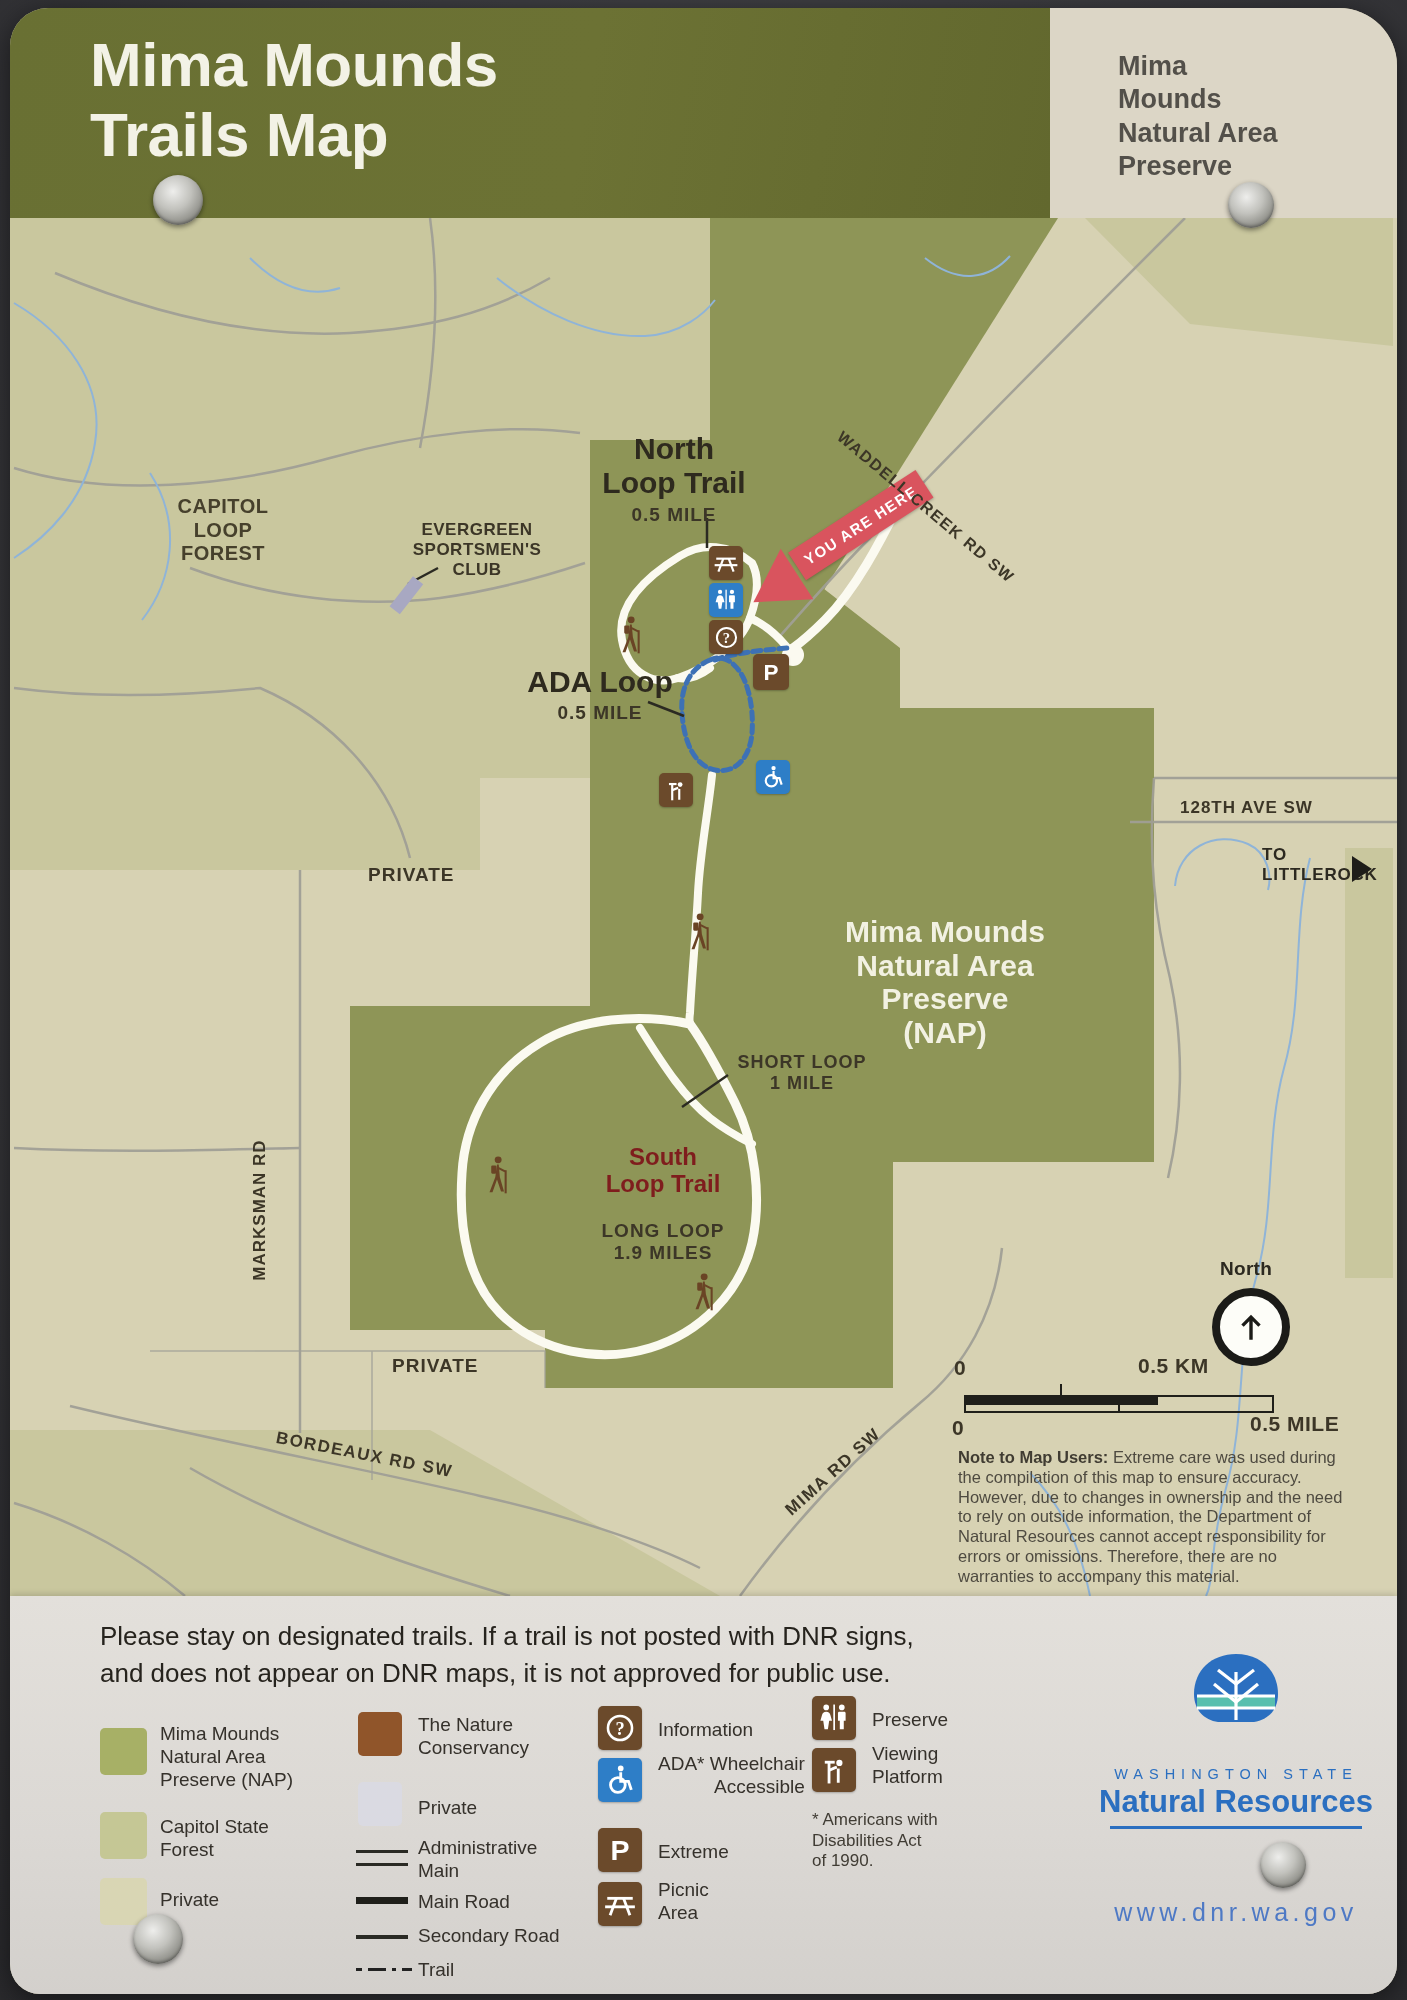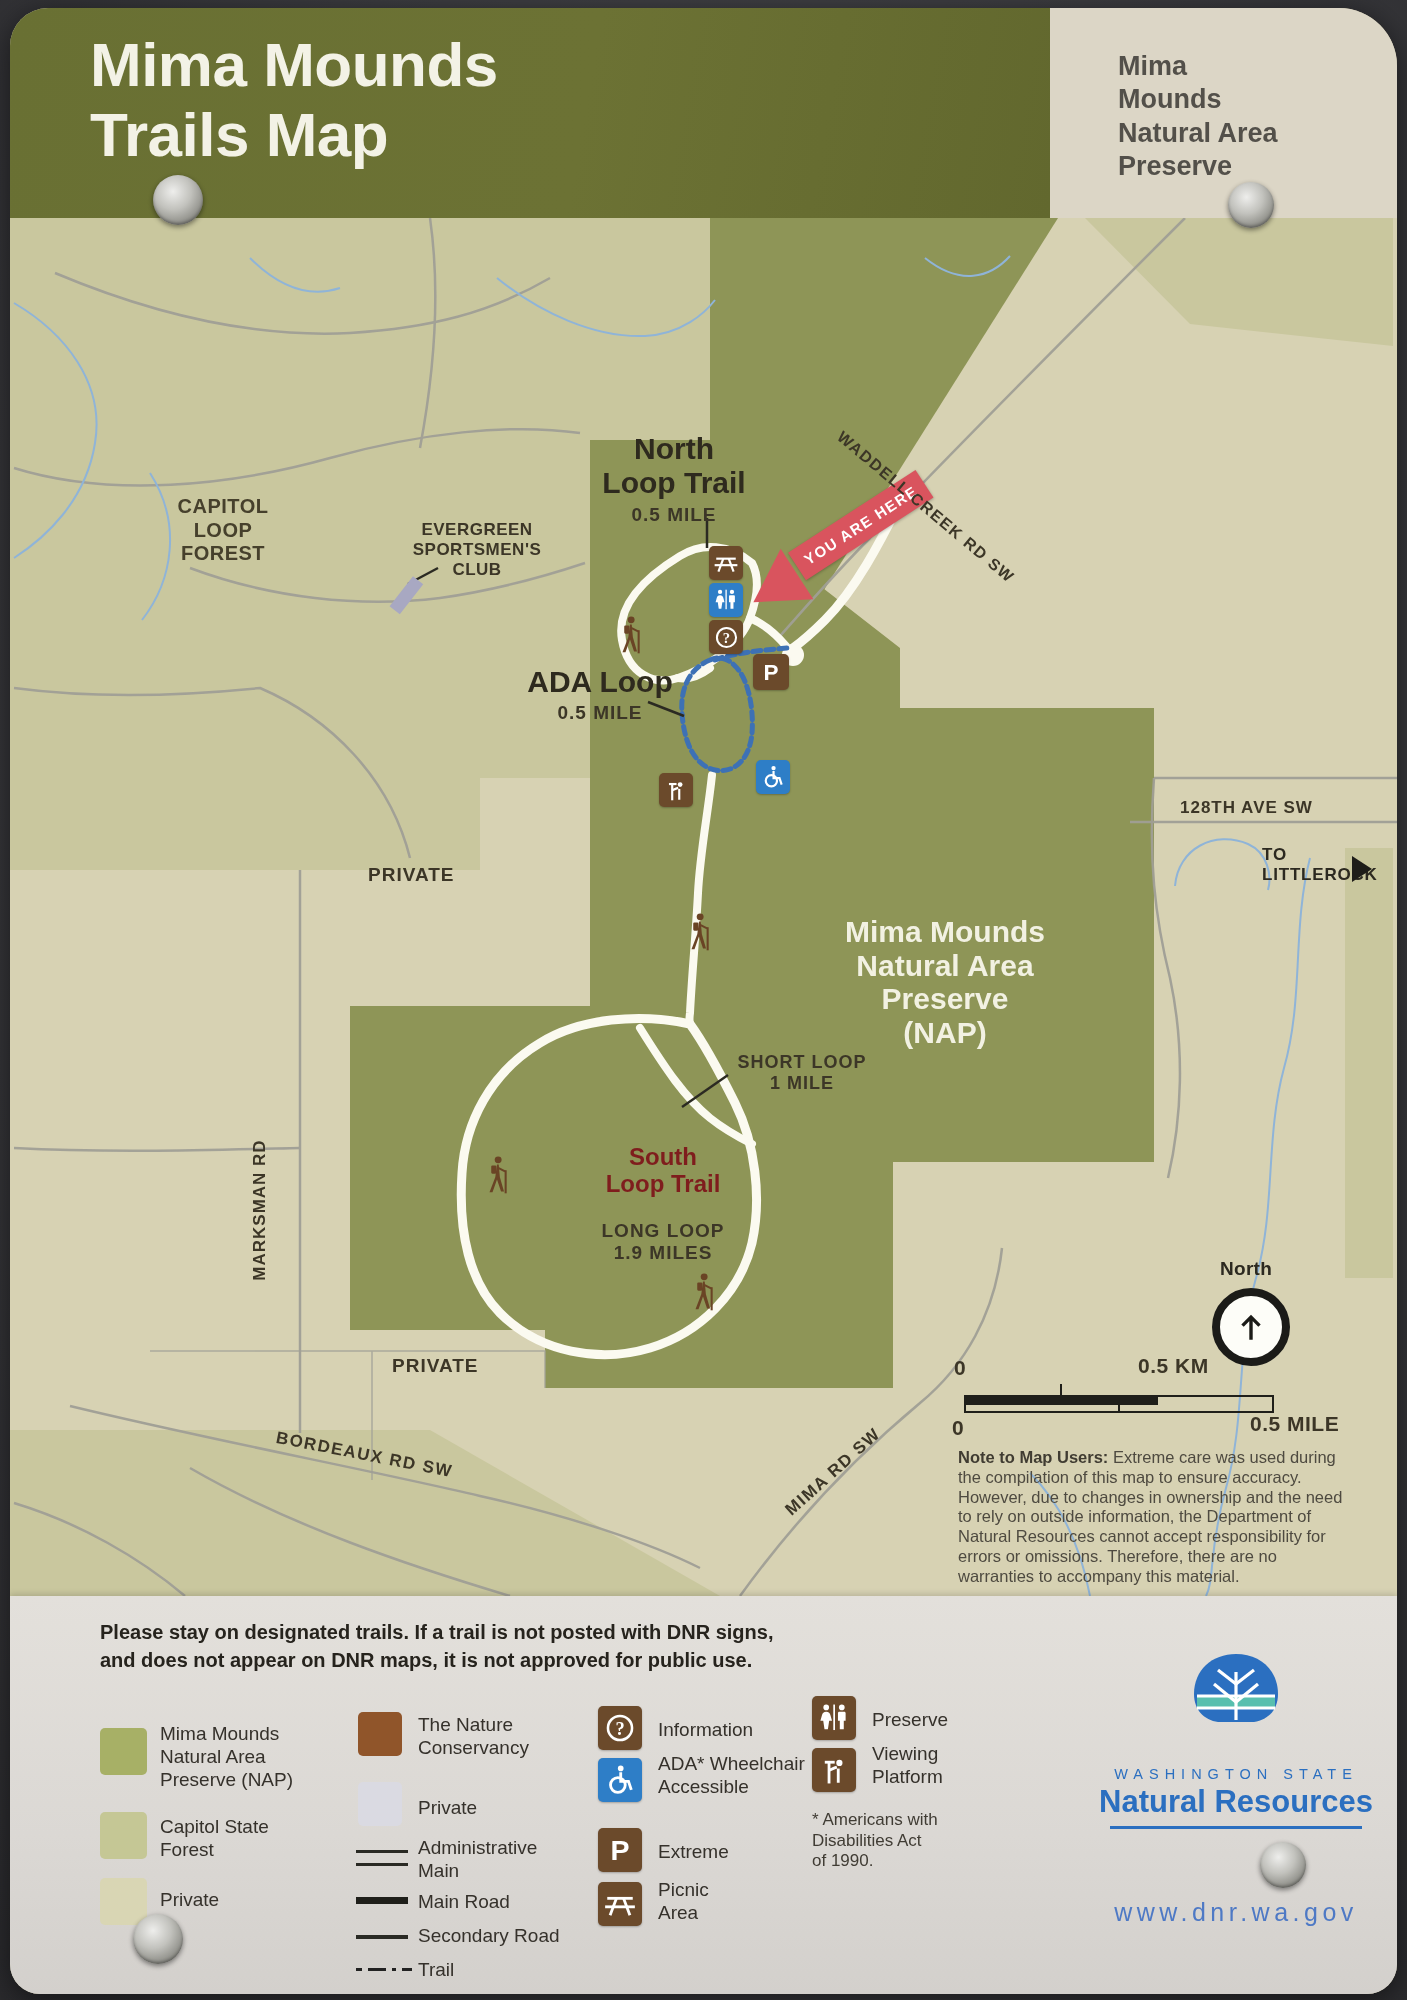--- a/index.html
+++ b/index.html
@@ -280,21 +280,21 @@
           <rect x="8" y="9" width="4.5" height="7" rx="1"></rect>
           <g stroke="#6a4425" stroke-width="1.8">
             <line x1="20.5" y1="13" x2="20.5" y2="33"></line>
             <line x1="14" y1="11" x2="20" y2="14"></line>
           </g>
         </svg>
   </div>
 
   <div class="abs" style="left:0;top:1588px;width:1387px;height:398px;background:linear-gradient(180deg,#e3e0db 0%,#dbd8d4 60%,#d3d0cc 100%);box-shadow:0 -2px 6px rgba(0,0,0,.15);">
 
-    <div class="pre" style="position:absolute;left:90px;top:22px;font-size:20px;font-weight:bold;color:#26231d;line-height:1.42;">Please stay on designated trails. If a trail is not posted with DNR signs,
+    <div class="pre" style="position:absolute;left:90px;top:22px;font-size:26px;font-weight:normal;color:#26231d;line-height:1.42;">Please stay on designated trails. If a trail is not posted with DNR signs,
 and does not appear on DNR maps, it is not approved for public use.</div>
 
     <div class="swatch" style="left:90px;top:132px;width:47px;height:47px;background:#a7b066;"></div>
     <div class="llbl" style="left:150px;top:126px;">Mima Mounds
 Natural Area
 Preserve (NAP)</div>
     <div class="swatch" style="left:90px;top:216px;width:47px;height:47px;background:#c5c795;"></div>
     <div class="llbl" style="left:150px;top:219px;">Capitol State
 Forest</div>
     <div class="swatch" style="left:90px;top:282px;width:47px;height:47px;background:#d9d6b4;"></div>
@@ -324,21 +324,21 @@
     <div class="llbl" style="left:648px;top:122px;">Information</div>
     <div class="icon blue l44" style="left:588px;top:162px;">
       <svg width="34" height="34" viewBox="0 0 24 24">
             <circle cx="12.5" cy="3.8" r="2" fill="#fff"></circle>
             <g stroke="#fff" fill="none" stroke-width="2">
               <circle cx="10.5" cy="15.5" r="5.2"></circle>
               <path d="M12.5 6.5v6.5h5.5l2 6"></path>
             </g>
           </svg>
     </div>
-    <div class="llbl" style="left:648px;top:156px;">ADA* Wheelchair
+    <div class="llbl" style="left:648px;top:156px;text-align:right;">ADA* Wheelchair
 Accessible</div>
     <div class="icon brown l44" style="left:588px;top:232px;">
       <svg width="38" height="38" viewBox="0 0 24 24">
             <text x="12" y="18.5" font-size="18" font-weight="bold" fill="#fff" text-anchor="middle" font-family="Liberation Sans,sans-serif">P</text>
           </svg>
     </div>
     <div class="llbl" style="left:648px;top:244px;">Extreme</div>
     <div class="icon brown l44" style="left:588px;top:286px;">
       <svg width="34" height="34" viewBox="0 0 24 24">
             <g stroke="#fff" stroke-width="2" fill="none">

